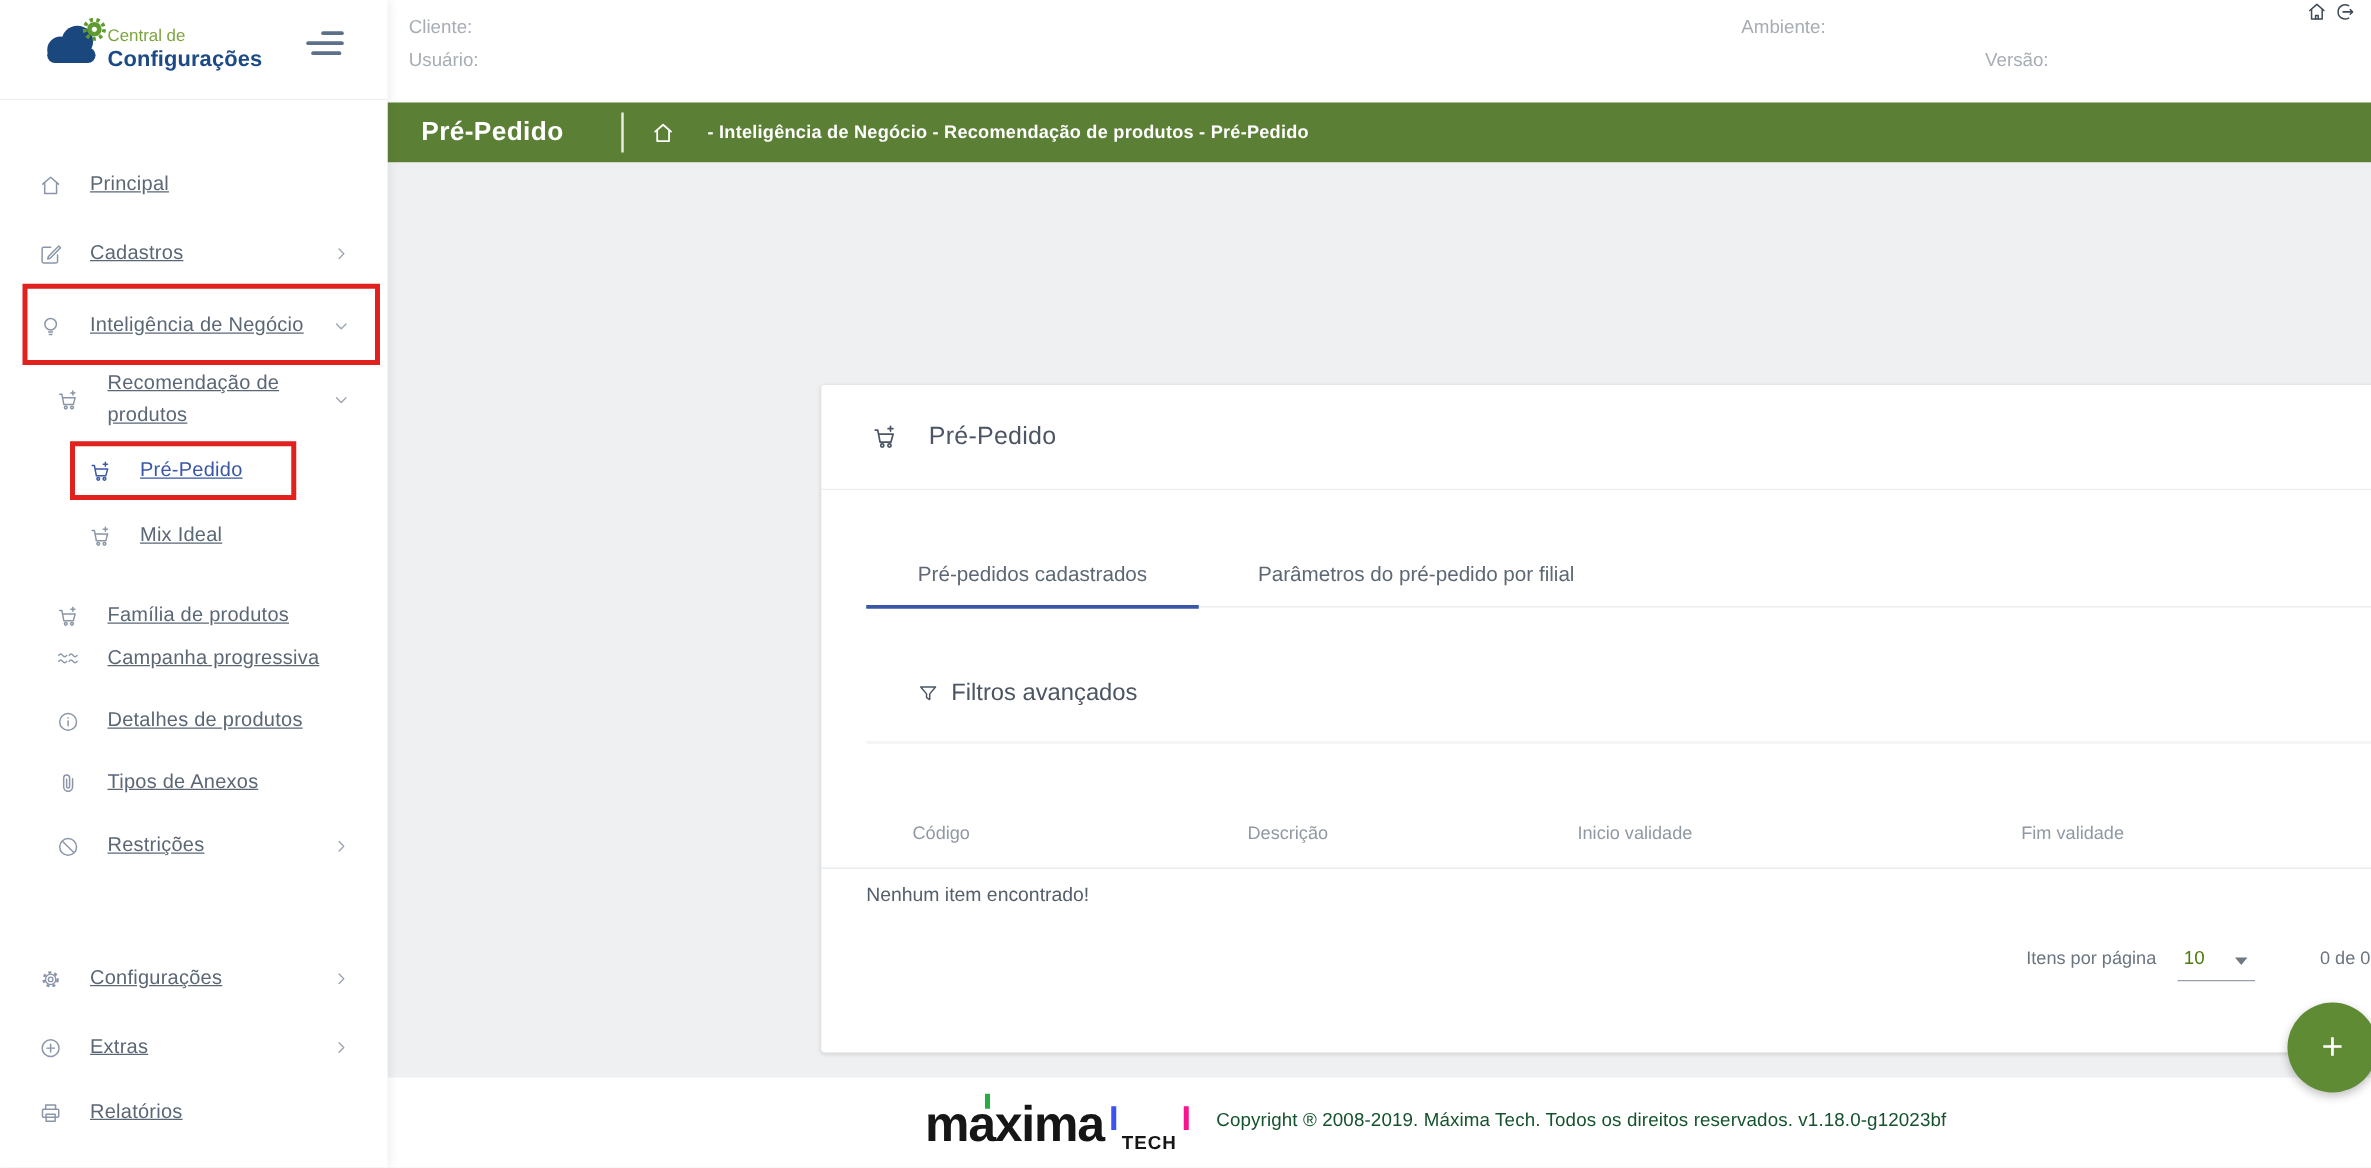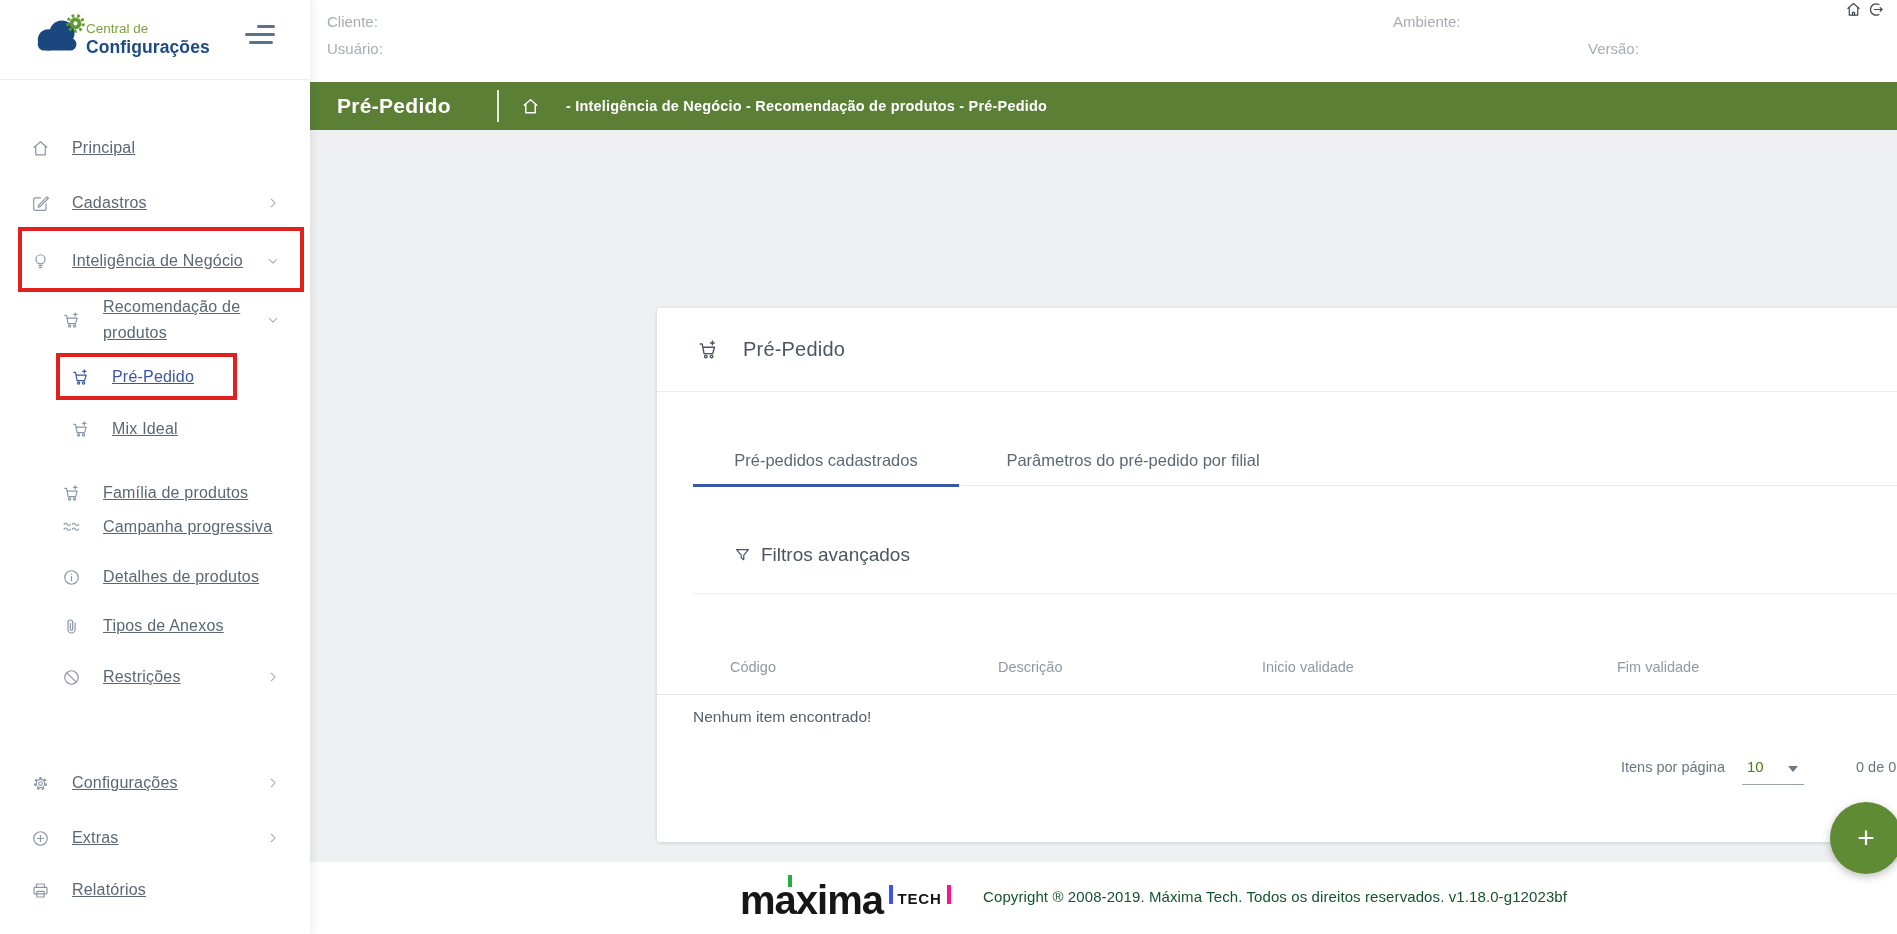--- a/index.html
+++ b/index.html
@@ -82,21 +82,21 @@
   .logo-line2 { display:block; color:#1b4a85; font-size:17.5px; font-weight:bold; margin-top:3px; letter-spacing:.1px; }
   .hamburger { position:absolute; left:243px; top:25px; width:32px; height:20px; cursor:pointer; }
   .hamburger span { position:absolute; height:2.5px; border-radius:2px; background:#5c7089; }
   .hb-1 { right:0; top:0; width:18px; }
   .hb-2 { left:2px; top:8px; width:30px; }
   .hb-3 { left:6px; top:16px; width:24px; }
 
   .nav-item { position:absolute; left:0; width:100%; height:30px; display:flex; align-items:center;
     color:#5b6775; font-size:16px; cursor:pointer; }
   .nav-item.two-line { height:58px; }
-  .lv0 { padding-left:28px; } .lv1 { padding-left:59px; } .lv2 { padding-left:68px; }
+  .lv0 { padding-left:28px; } .lv1 { padding-left:42px; } .lv2 { padding-left:68px; }
   .nav-icon { width:24px; display:flex; justify-content:center; margin-right:20px; color:#8b95a8; flex:none; }
   .nav-icon svg { width:19px; height:19px; }
   .nav-label { letter-spacing:.2px;text-decoration:underline; }
   .two-line .nav-label { max-width:178px; line-height:26px; }
   .nav-chevron { position:absolute; right:30px; color:#9aa3b5; display:flex; }
   .nav-chevron svg { width:14px; height:14px; }
   .nav-item.active { color:#3a57a7; }
   .nav-item.active .nav-icon { color:#3a57a7; }
 
   
@@ -106,28 +106,28 @@
 
   
   .fab {
     position:absolute; left:1830px; top:802px; width:72px; height:72px; border-radius:50%;
     background:#5e8b33; color:#fff; border:none; z-index:8; cursor:pointer;
     display:flex; align-items:center; justify-content:center;
     box-shadow:0 3px 8px rgba(0,0,0,.25); font-size:30px; font-weight:normal;
   }
 
   
-  .footer { position:absolute; left:740px; top:872px; height:48px; display:flex; align-items:center; gap:32px; }
+  .footer { position:absolute; left:740px; top:872px; height:48px; display:flex; align-items:center; gap:22px; }
   .brand { position:relative; display:flex; align-items:flex-start; height:46px; padding-top:12px; }
   .brand-text { font-size:40px; font-weight:bold; color:#161616; line-height:30px; letter-spacing:-1px; }
   .brand-accent { position:absolute; left:48px; top:2px; width:4px; height:12px; background:#27ae3f; }
   .brand-bar { width:4.5px; height:19px; margin-top:0; }
   .bar-blue { background:#3d52f0; margin-left:6px; }
   .bar-pink { background:#f7148d; margin-left:4px; }
-  .brand-tech { font-size:15px; font-weight:bold; color:#161616; letter-spacing:.8px; margin:5px 1px 0 4px; }
+  .brand-tech { font-size:15px; font-weight:bold; color:#161616; letter-spacing:.8px; margin:21px 1px 0 4px; }
   .copyright { font-size:15px; color:#14532d; letter-spacing:.1px; }
 
   svg { display:block; }
 </style>
 </head>
 <body>
 
 <div class="screen">
 
   <header class="topbar">

